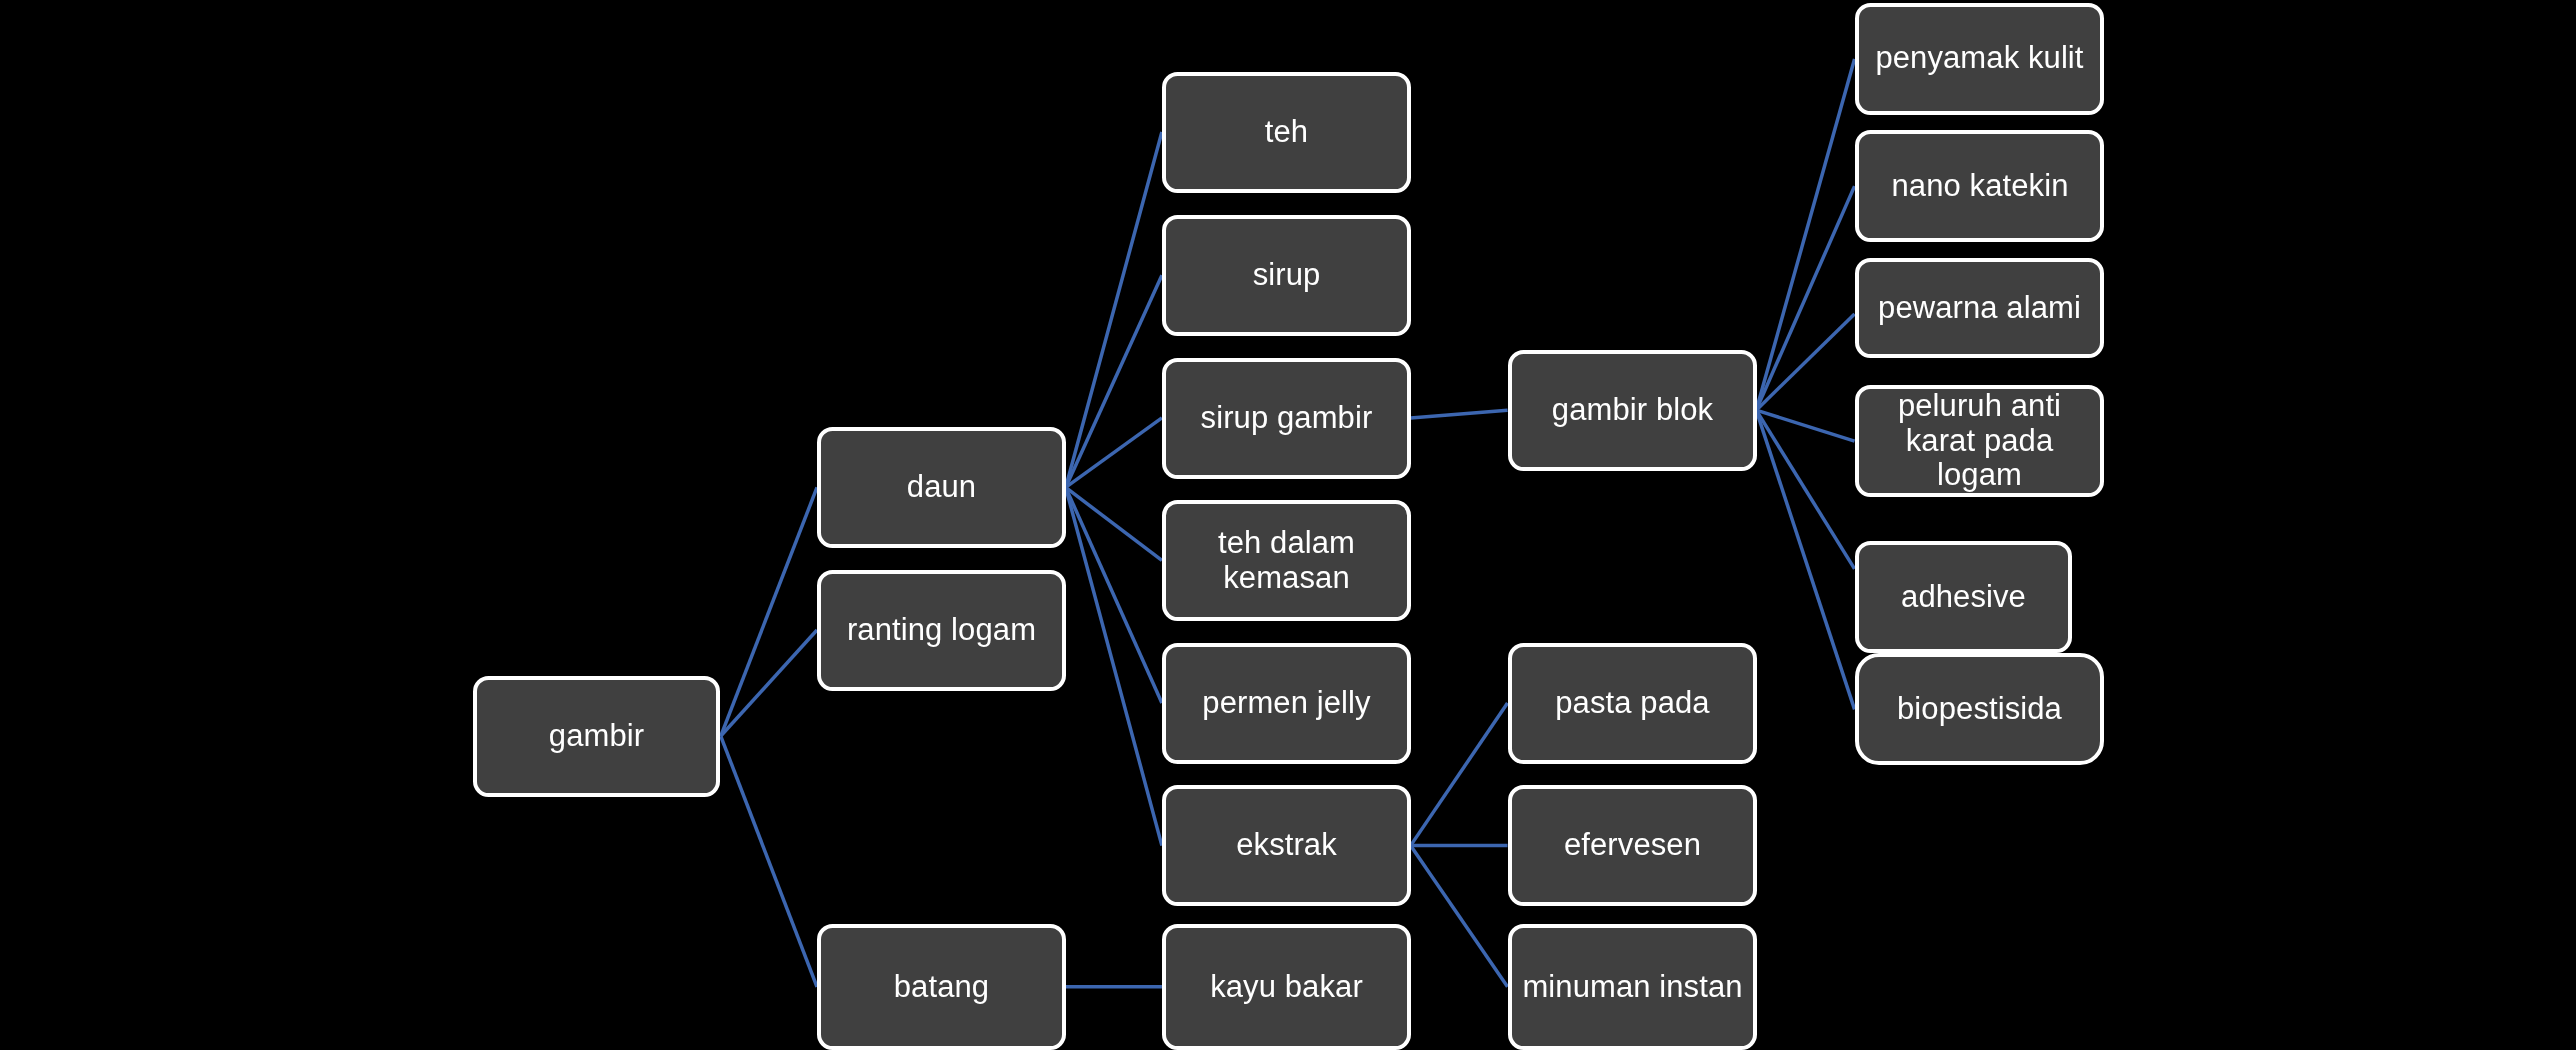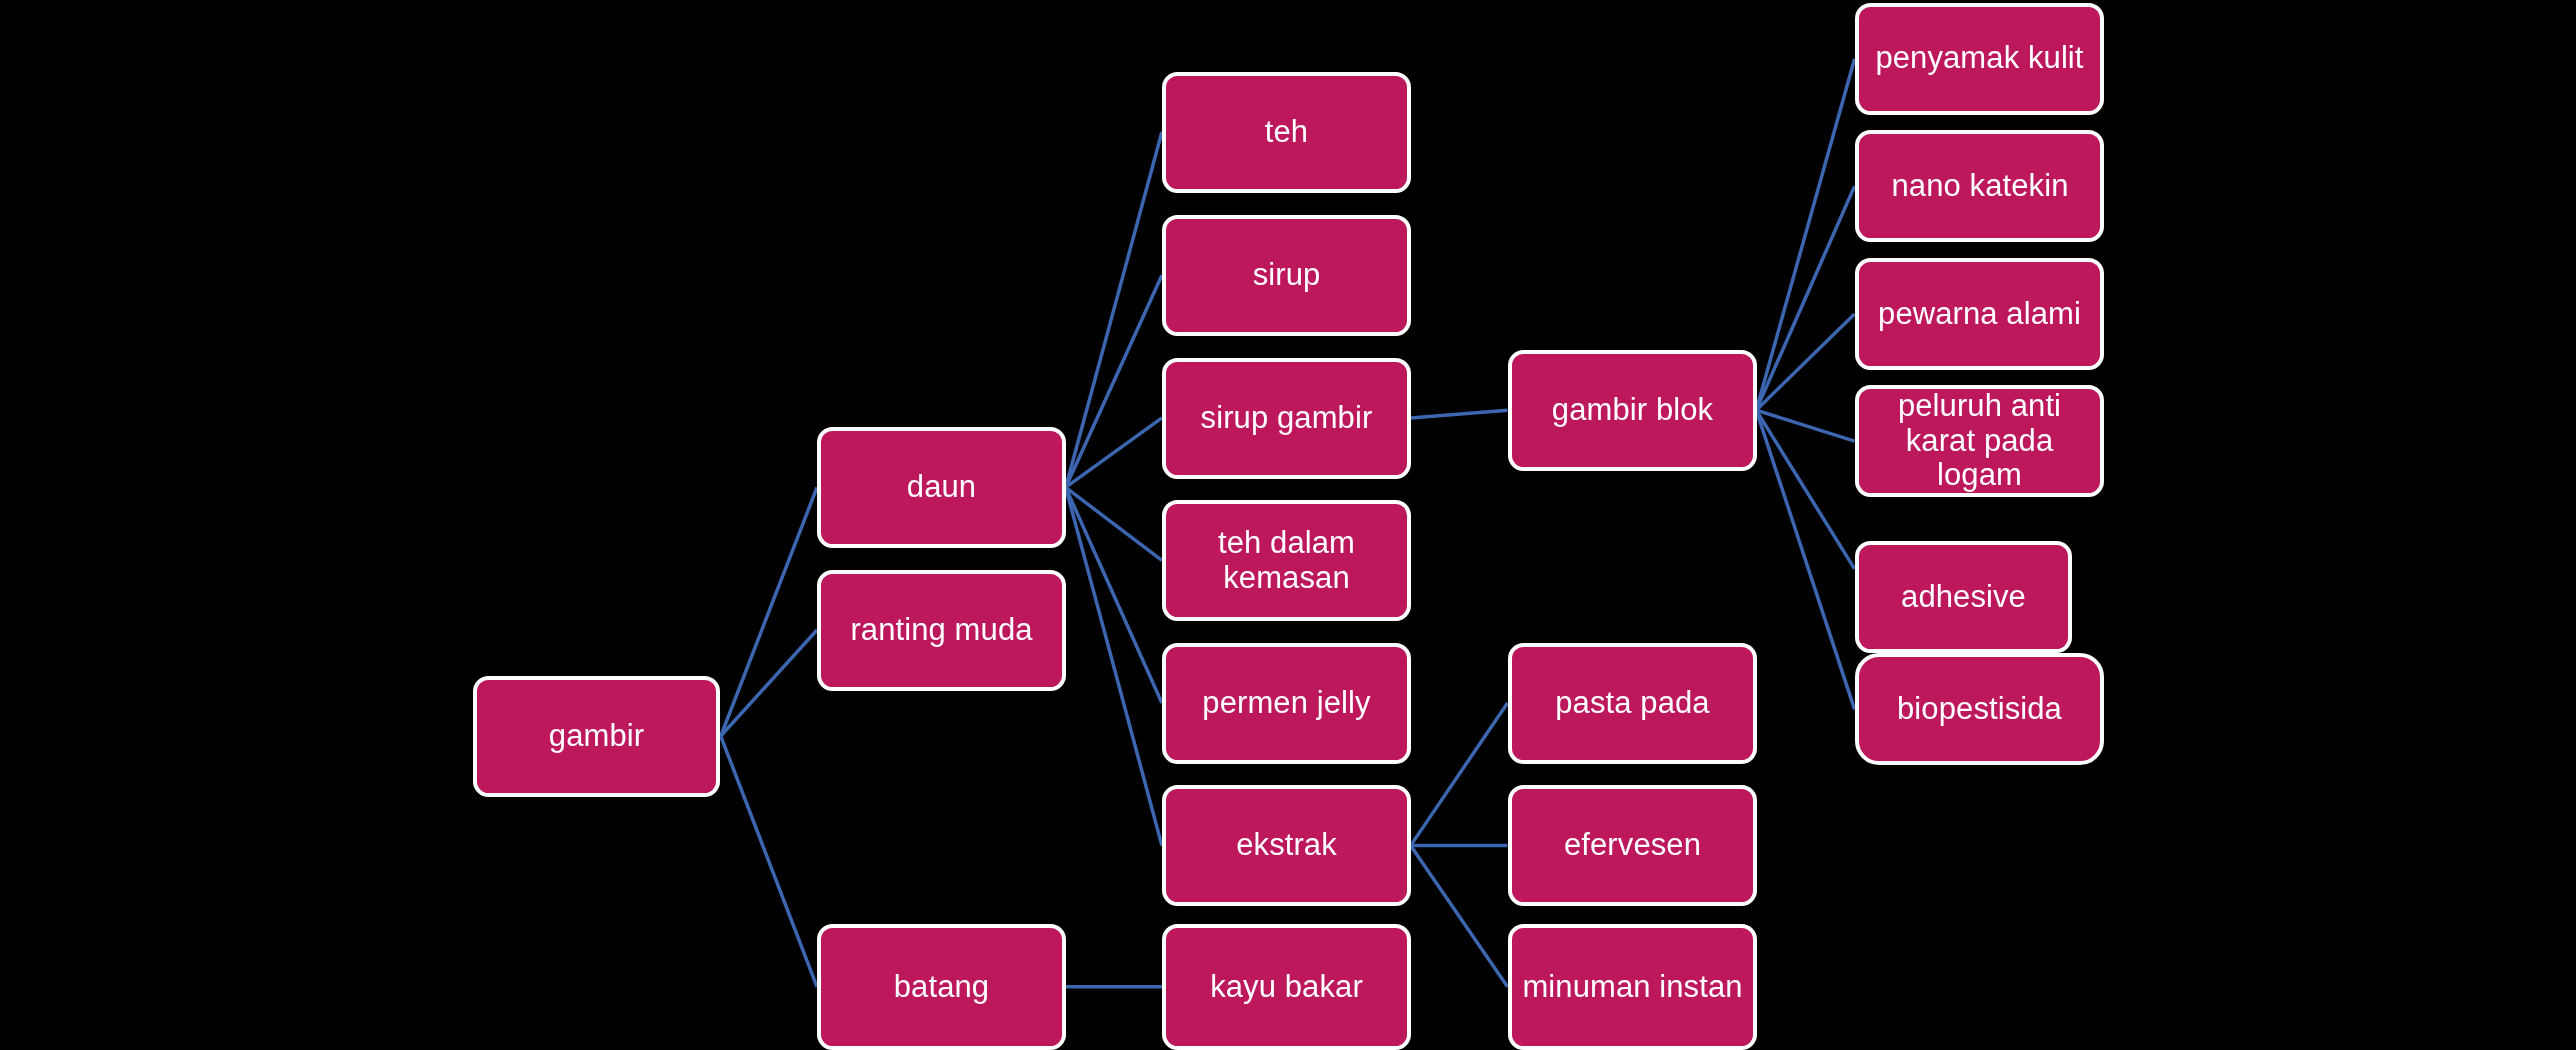--- a/index.html
+++ b/index.html
@@ -19,21 +19,21 @@
     position: absolute;
     left: 0;
     top: 0;
     width: 2576px;
     height: 1050px;
     pointer-events: none;
   }
   .node {
     position: absolute;
     box-sizing: border-box;
-    background: #be185d;
+    background: #404040;
     border: 4.9px solid #FFFFFF;
     border-radius: 15.5px;
     color: #FFFFFF;
     display: flex;
     align-items: center;
     justify-content: center;
     text-align: center;
     line-height: 1.12;
     font-size: 31px;
     font-weight: 400;
@@ -69,21 +69,21 @@
       <line x1="2500" y1="584" x2="2640" y2="1010" stroke="#3C66B0" stroke-width="5"></line>
     </svg>
   <div id="node-layer">
       <div class="node" style="left: 473px; top: 676px; width: 247px; height: 121px;">
         <span>gambir</span>
       </div>
       <div class="node" style="left: 817px; top: 427px; width: 249px; height: 121px;">
         <span>daun</span>
       </div>
       <div class="node" style="left: 817px; top: 570px; width: 249px; height: 121px;">
-        <span>ranting muda</span>
+        <span>ranting logam</span>
       </div>
       <div class="node" style="left: 817px; top: 924px; width: 249px; height: 126px;">
         <span>batang</span>
       </div>
       <div class="node" style="left: 1162px; top: 72px; width: 249px; height: 121px;">
         <span>teh</span>
       </div>
       <div class="node" style="left: 1162px; top: 215px; width: 249px; height: 121px;">
         <span>sirup</span>
       </div>
@@ -113,21 +113,21 @@
       </div>
       <div class="node" style="left: 1508px; top: 924px; width: 249px; height: 126px;">
         <span>minuman instan</span>
       </div>
       <div class="node" style="left: 1855px; top: 2.8px; width: 249px; height: 112px;">
         <span>penyamak kulit</span>
       </div>
       <div class="node" style="left: 1855px; top: 130px; width: 249px; height: 112px; padding-left: 8px;">
         <span>nano katekin</span>
       </div>
-      <div class="node" style="left: 1855px; top: 258px; width: 249px; height: 112px;">
+      <div class="node" style="left: 1855px; top: 258px; width: 249px; height: 100px;">
         <span>pewarna alami</span>
       </div>
       <div class="node" style="left: 1855px; top: 385px; width: 249px; height: 112px;">
         <span>peluruh anti karat pada logam</span>
       </div>
       <div class="node" style="left: 1855px; top: 513px; width: 217px; height: 112px; margin-top: 28px;">
         <span>adhesive</span>
       </div>
       <div class="node" style="left: 1855px; top: 653px; width: 249px; height: 112px; border-radius: 24px;">
         <span>biopestisida</span>

